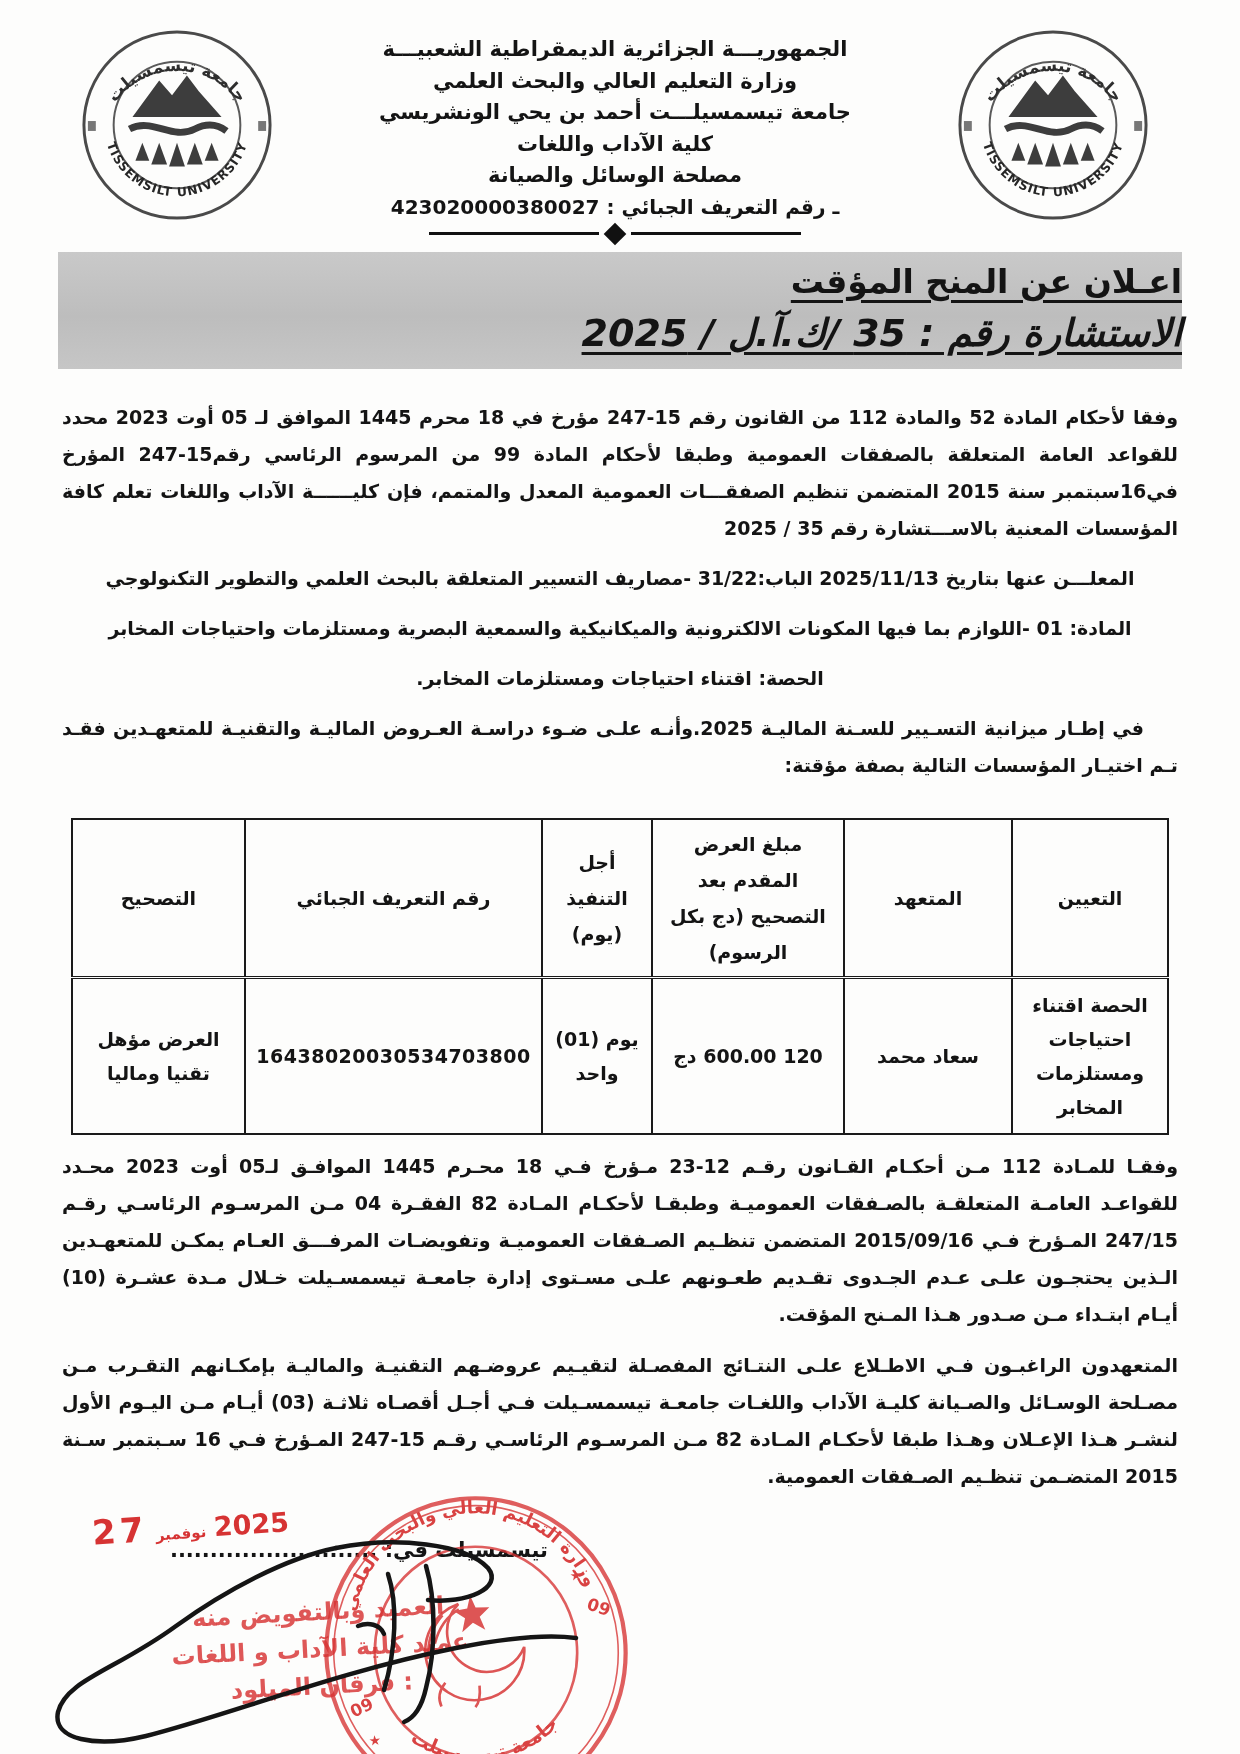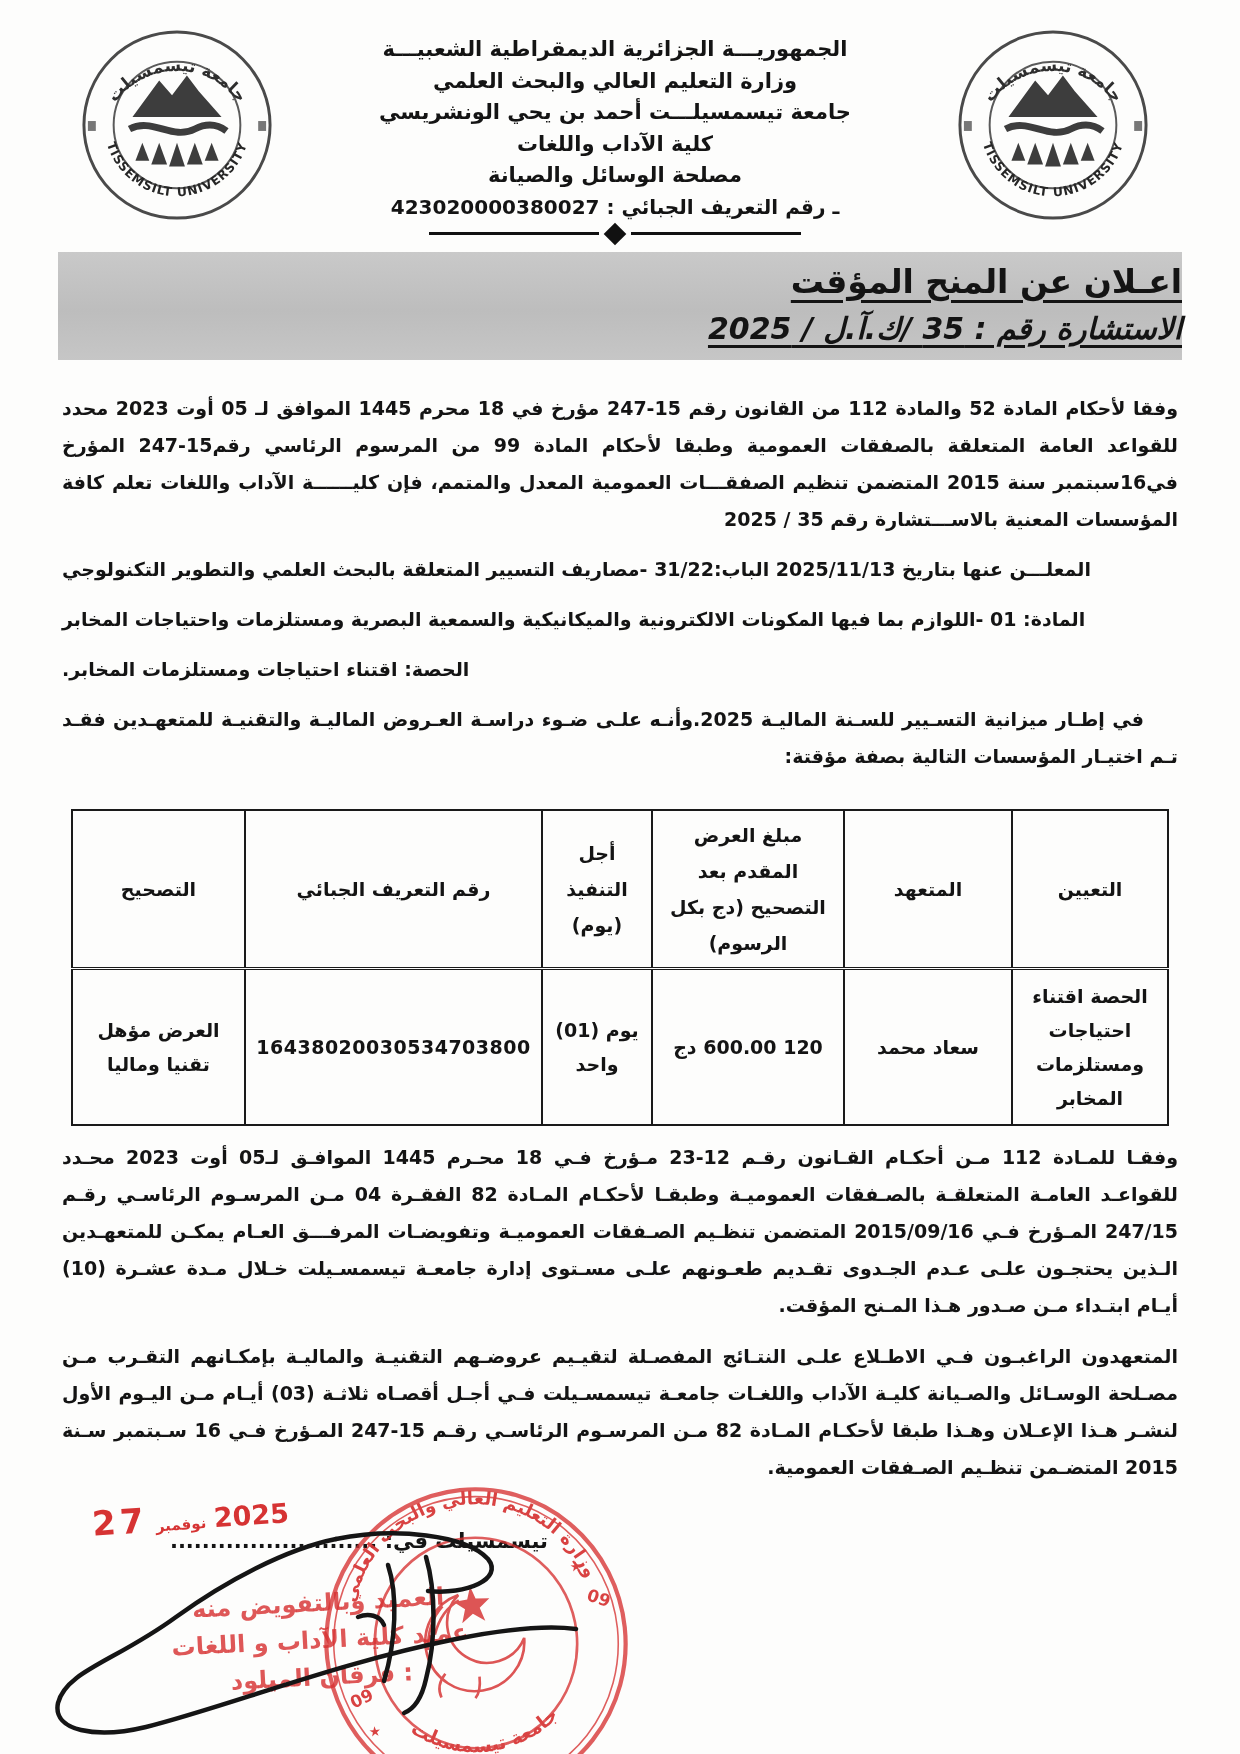--- a/index.html
+++ b/index.html
@@ -21,27 +21,27 @@
   .divider{display:flex;align-items:center;justify-content:center;margin:4px 0 10px 0;}
   .divider .bar{width:170px;height:3px;background:#111;}
   .divider .diamond{width:16px;height:16px;background:#111;transform:rotate(45deg);margin:0 8px;}
   
   .title-band{
     margin:0 58px;background:linear-gradient(180deg,#c9c9c9 0%,#bdbdbd 55%,#c6c6c6 100%);
     direction:rtl;padding:10px 0 14px 0;
   }
   .title-main{font-size:33px;font-weight:bold;text-decoration:underline;
     text-underline-offset:7px;margin:0 0 10px 0;}
-  .title-sub{font-size:30px;font-weight:bold;font-style:italic;text-decoration:underline;
+  .title-sub{font-size:38px;font-weight:bold;font-style:italic;text-decoration:underline;
     text-underline-offset:6px;margin:0;}
   
   .content{padding:0 62px;direction:rtl;}
   .para{font-size:19px;font-weight:bold;line-height:1.95;text-align:justify;margin:13px 0;}
   .para.indent{text-indent:34px;}
-  .para.single{text-align:left;}
+  .para.single{text-align:center;}
   .lead-gap{margin-top:30px;}
   
   table.award{direction:rtl;border-collapse:collapse;margin:34px auto 8px auto;
     width:1096px;table-layout:fixed;}
   table.award th,table.award td{border:2px solid #1a1a1a;font-weight:bold;
     text-align:center;vertical-align:middle;padding:6px 6px;}
   table.award thead th{height:128px;font-size:19px;line-height:1.9;}
   table.award tbody td{height:142px;font-size:19px;line-height:1.8;}
   table.award thead th{border-bottom:3px double #1a1a1a;}
   td.num-ltr{direction:ltr;font-size:18px;letter-spacing:.5px;}

